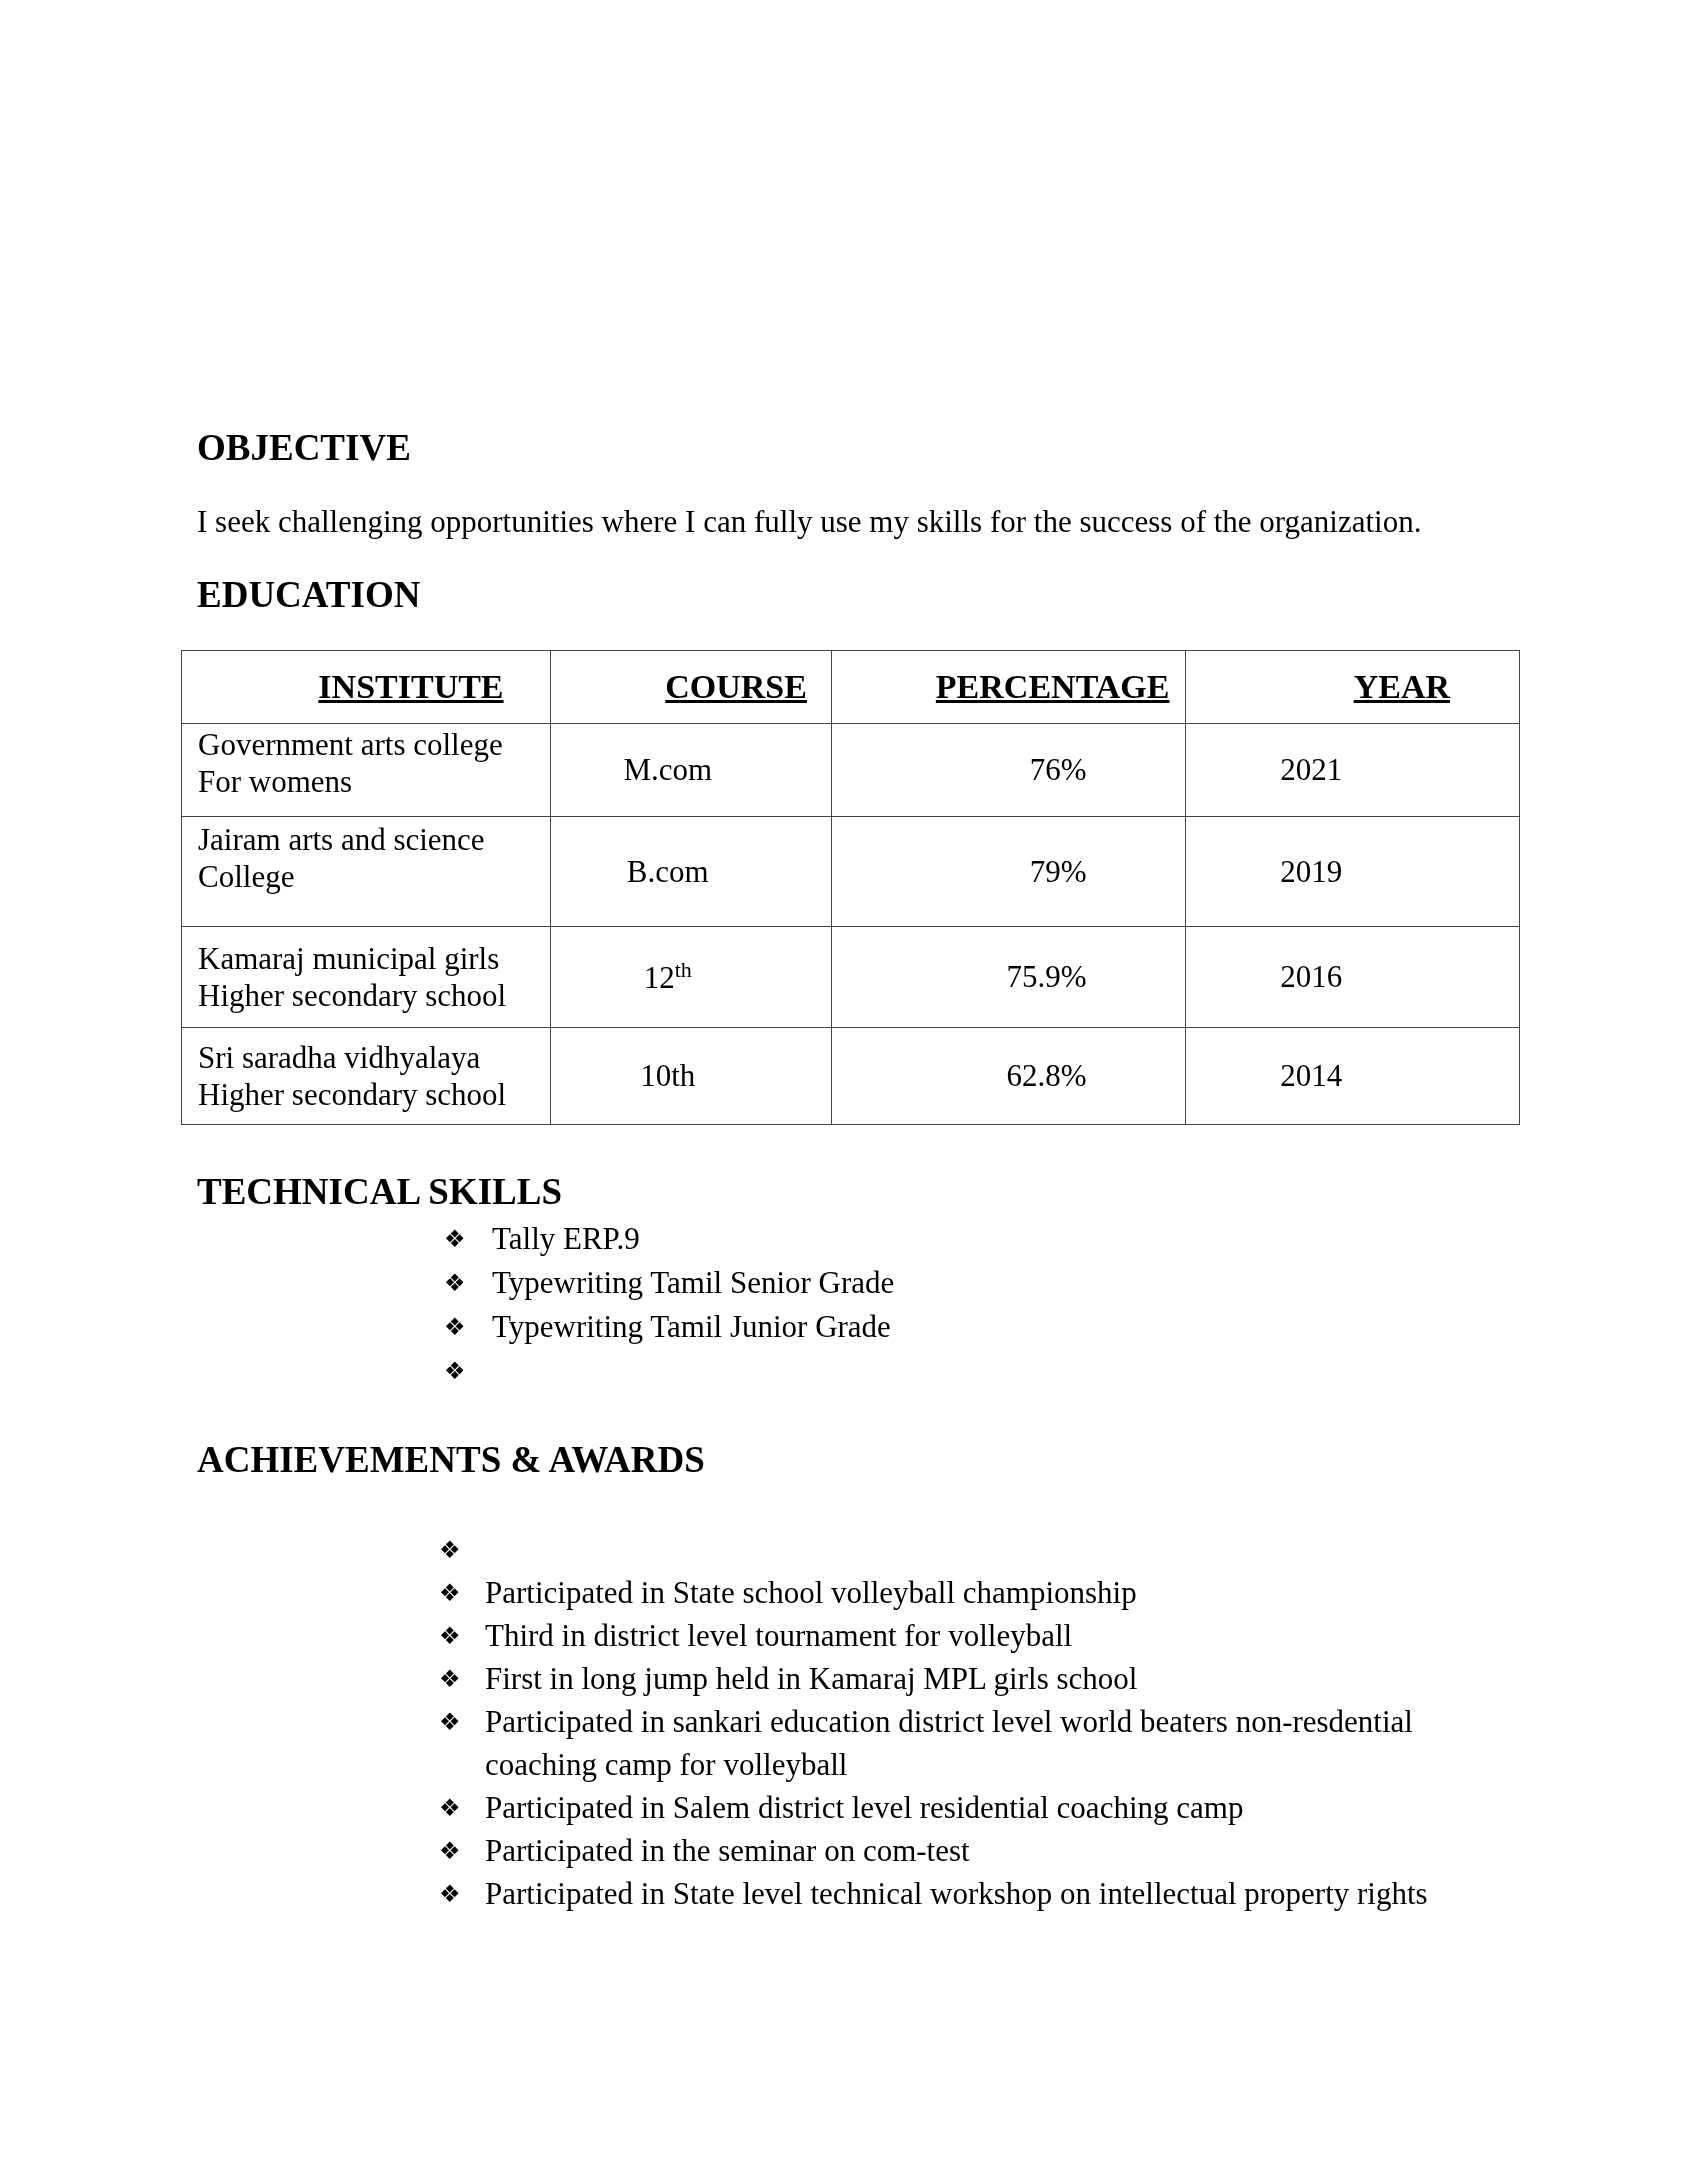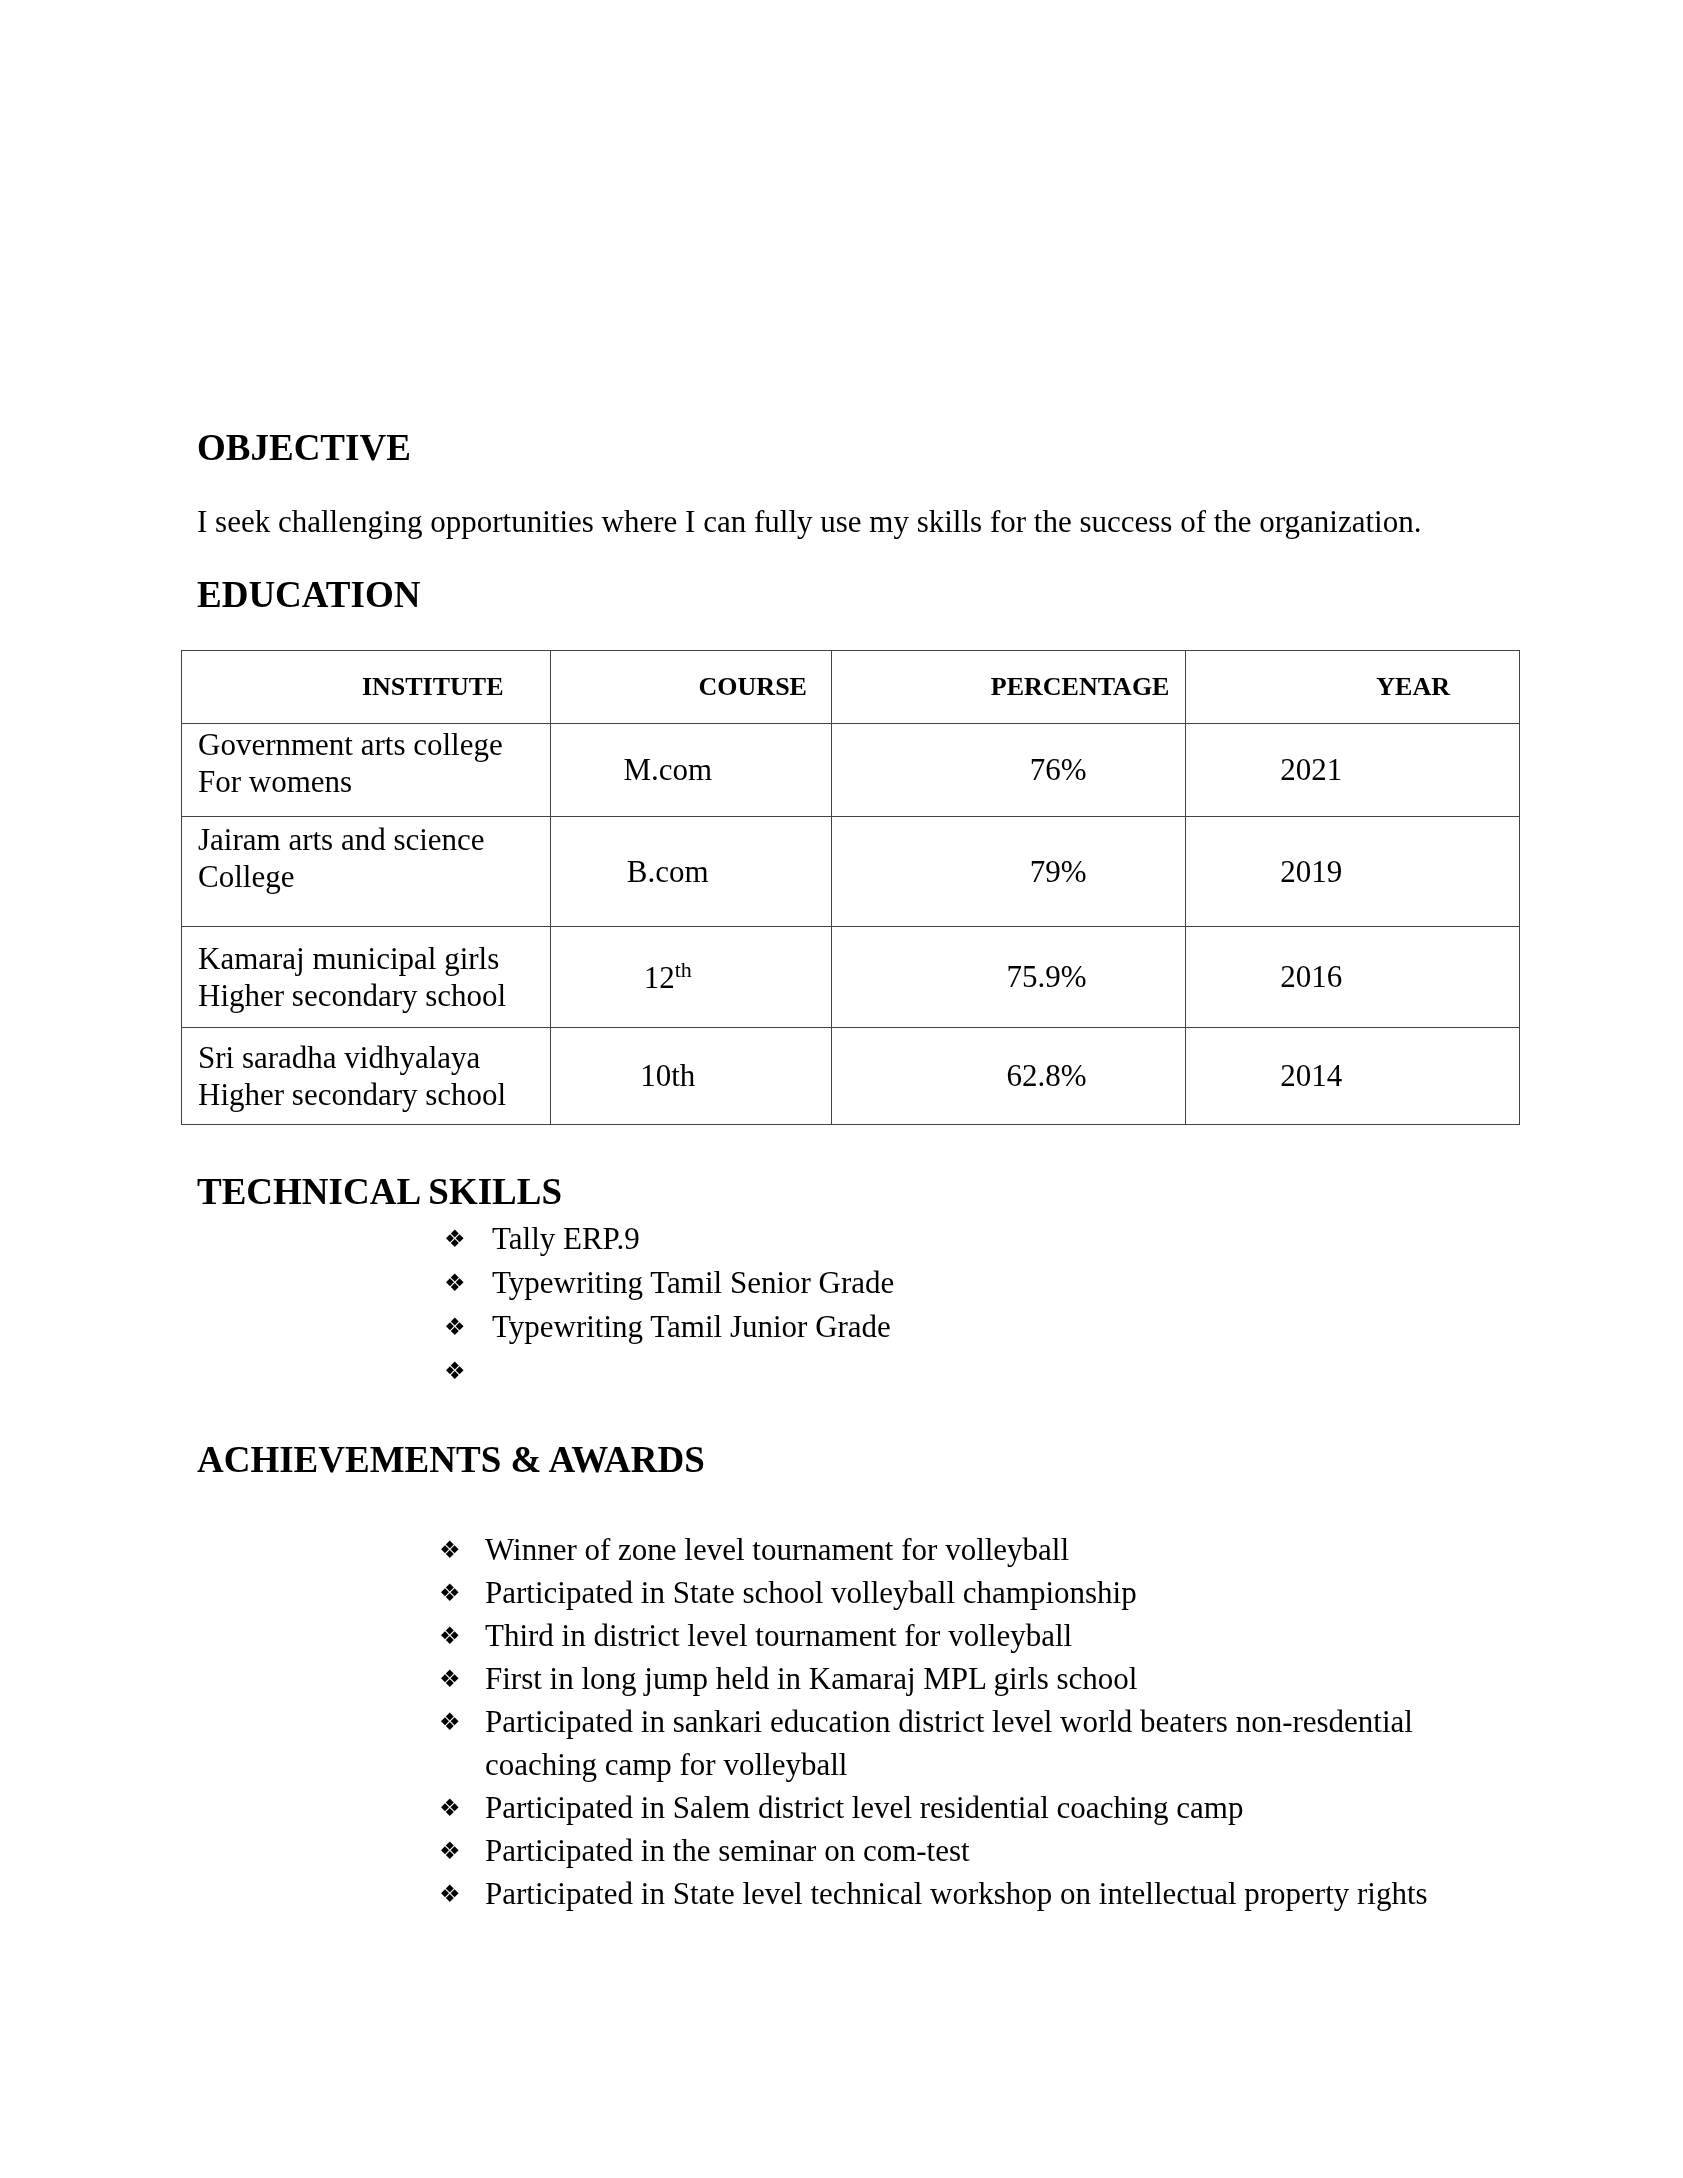--- a/index.html
+++ b/index.html
@@ -4,21 +4,21 @@
 <style>
   html, body { margin:0; padding:0; background:#ffffff; }
   body { width:1683px; height:2178px; position:relative; overflow:hidden;
          font-family:"Liberation Serif", "DejaVu Serif", serif; color:#000; }
   .abs { position:absolute; white-space:nowrap; }
   .heading { font-weight:bold; font-size:37px; line-height:1; }
   .body-text { font-size:31px; line-height:1; }
   table.edu { position:absolute; left:181px; top:650px; width:1339px;
               border-collapse:collapse; font-size:31px; }
   table.edu td, table.edu th { border:1.5px solid #444; padding:0; vertical-align:middle; }
-  table.edu th { font-weight:bold; font-size:26px; height:72px; }
+  table.edu th { font-weight:bold; font-size:34px; height:72px;text-decoration:underline; }
   .c-inst { width:368px; }
   .c-course { width:281px; }
   .c-pct { width:354px; }
   .c-year { width:333px; }
   .inst-cell { text-align:left; padding-left:16px !important; line-height:37px; white-space:nowrap;margin-top:28px; }
   .th-inst { text-align:right; padding-right:46px !important; }
   .th-course { text-align:right; padding-right:24px !important; }
   .th-pct { text-align:right; padding-right:16px !important; }
   .th-year { text-align:right; padding-right:69px !important; }
   .course-cell { text-align:right; padding-right:46px !important; }
@@ -114,21 +114,20 @@
   </li>
   <li style="height:44px; padding-left:48px;">
     <span class="bullet" style="left:0;">❖</span>
   </li>
 </ul>
 
 <div class="abs heading" style="left:197px; top:1441px;">ACHIEVEMENTS &amp; AWARDS</div>
 <ul class="bul" style="left:439px; top:1532px;">
   <li style="height:43px; padding-left:46px;">
     <span class="bullet" style="left:0;">❖</span>
-    <span>Winner of zone level tournament for volleyball</span>
   </li>
   <li style="height:43px; padding-left:46px;">
     <span class="bullet" style="left:0;">❖</span>
     <span>Participated in State school volleyball championship</span>
   </li>
   <li style="height:43px; padding-left:46px;">
     <span class="bullet" style="left:0;">❖</span>
     <span>Third in district level tournament for volleyball</span>
   </li>
   <li style="height:43px; padding-left:46px;">

